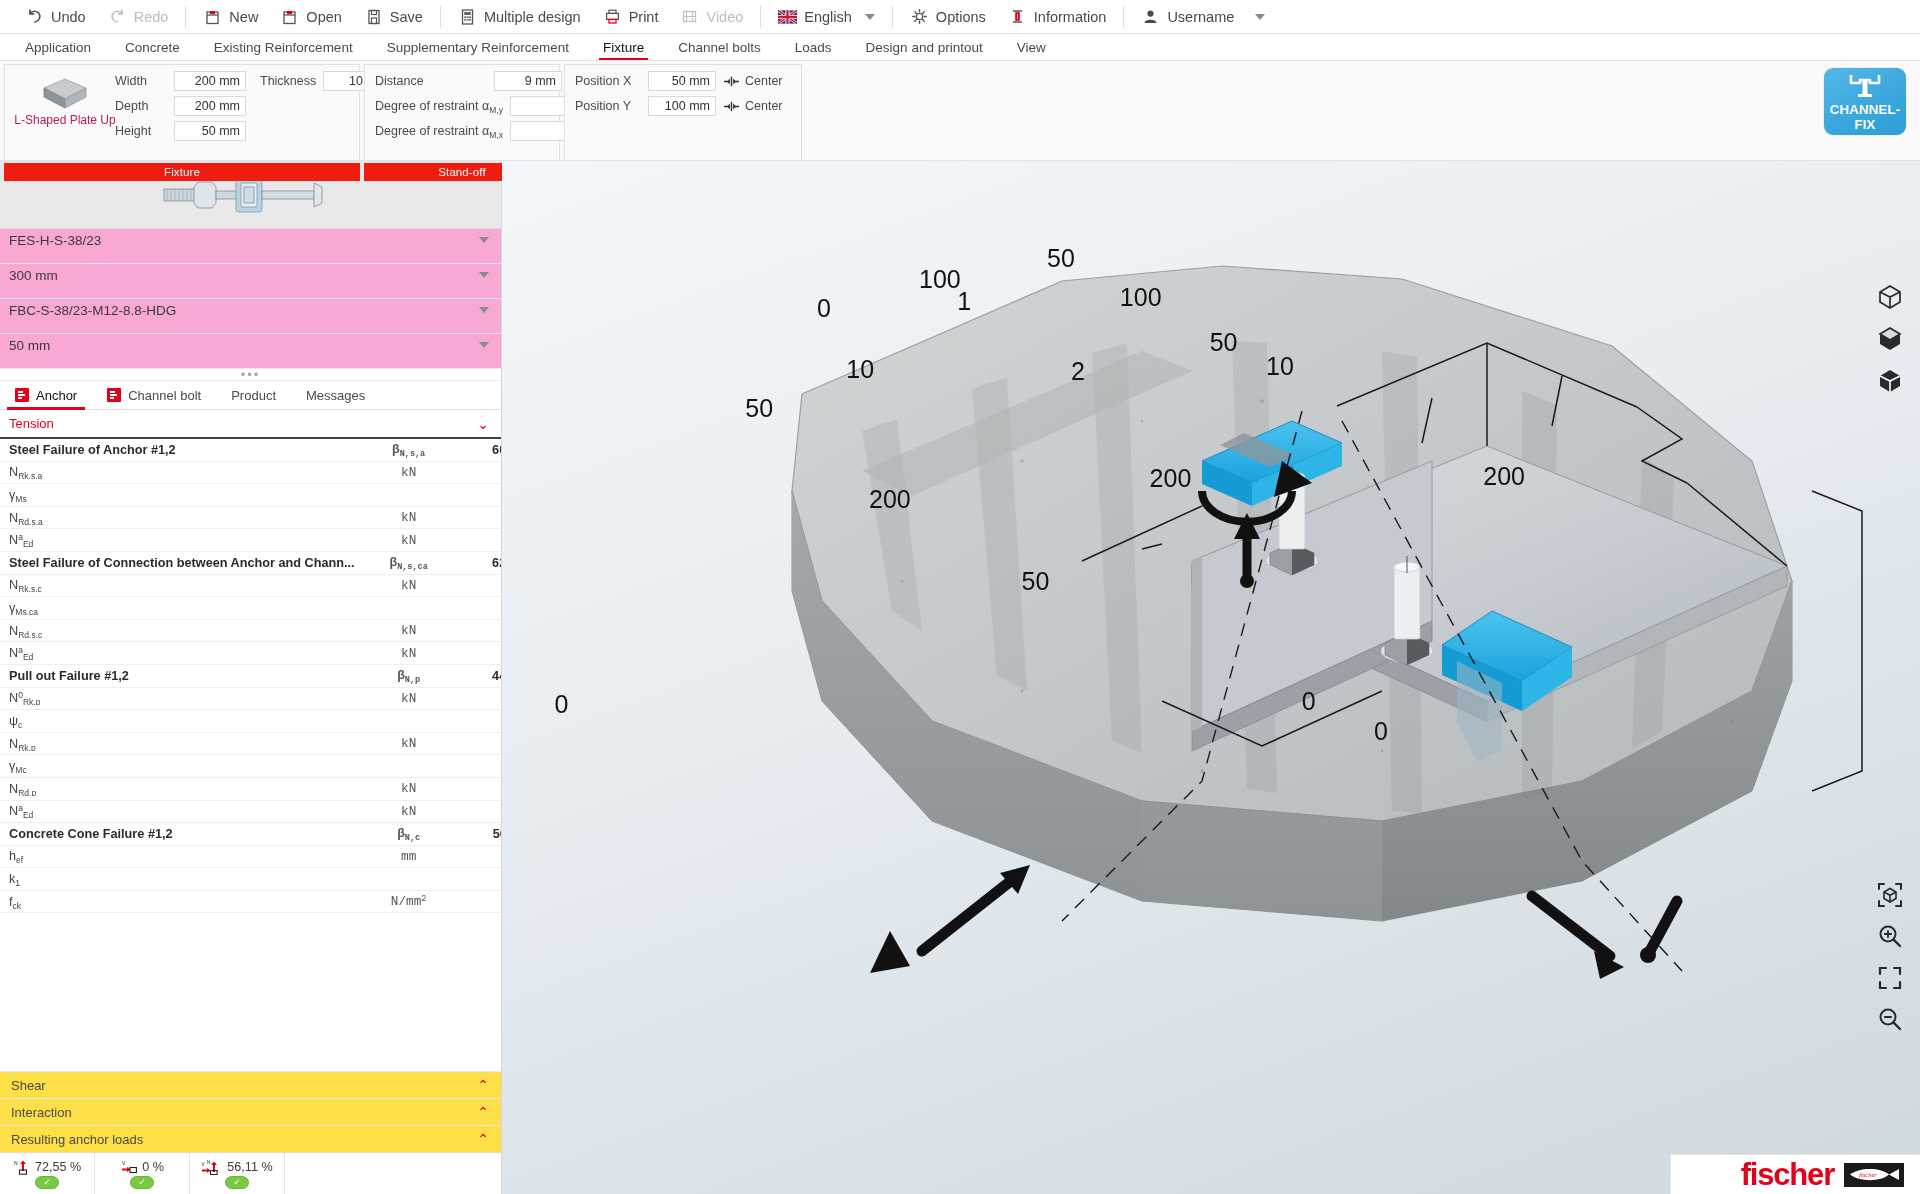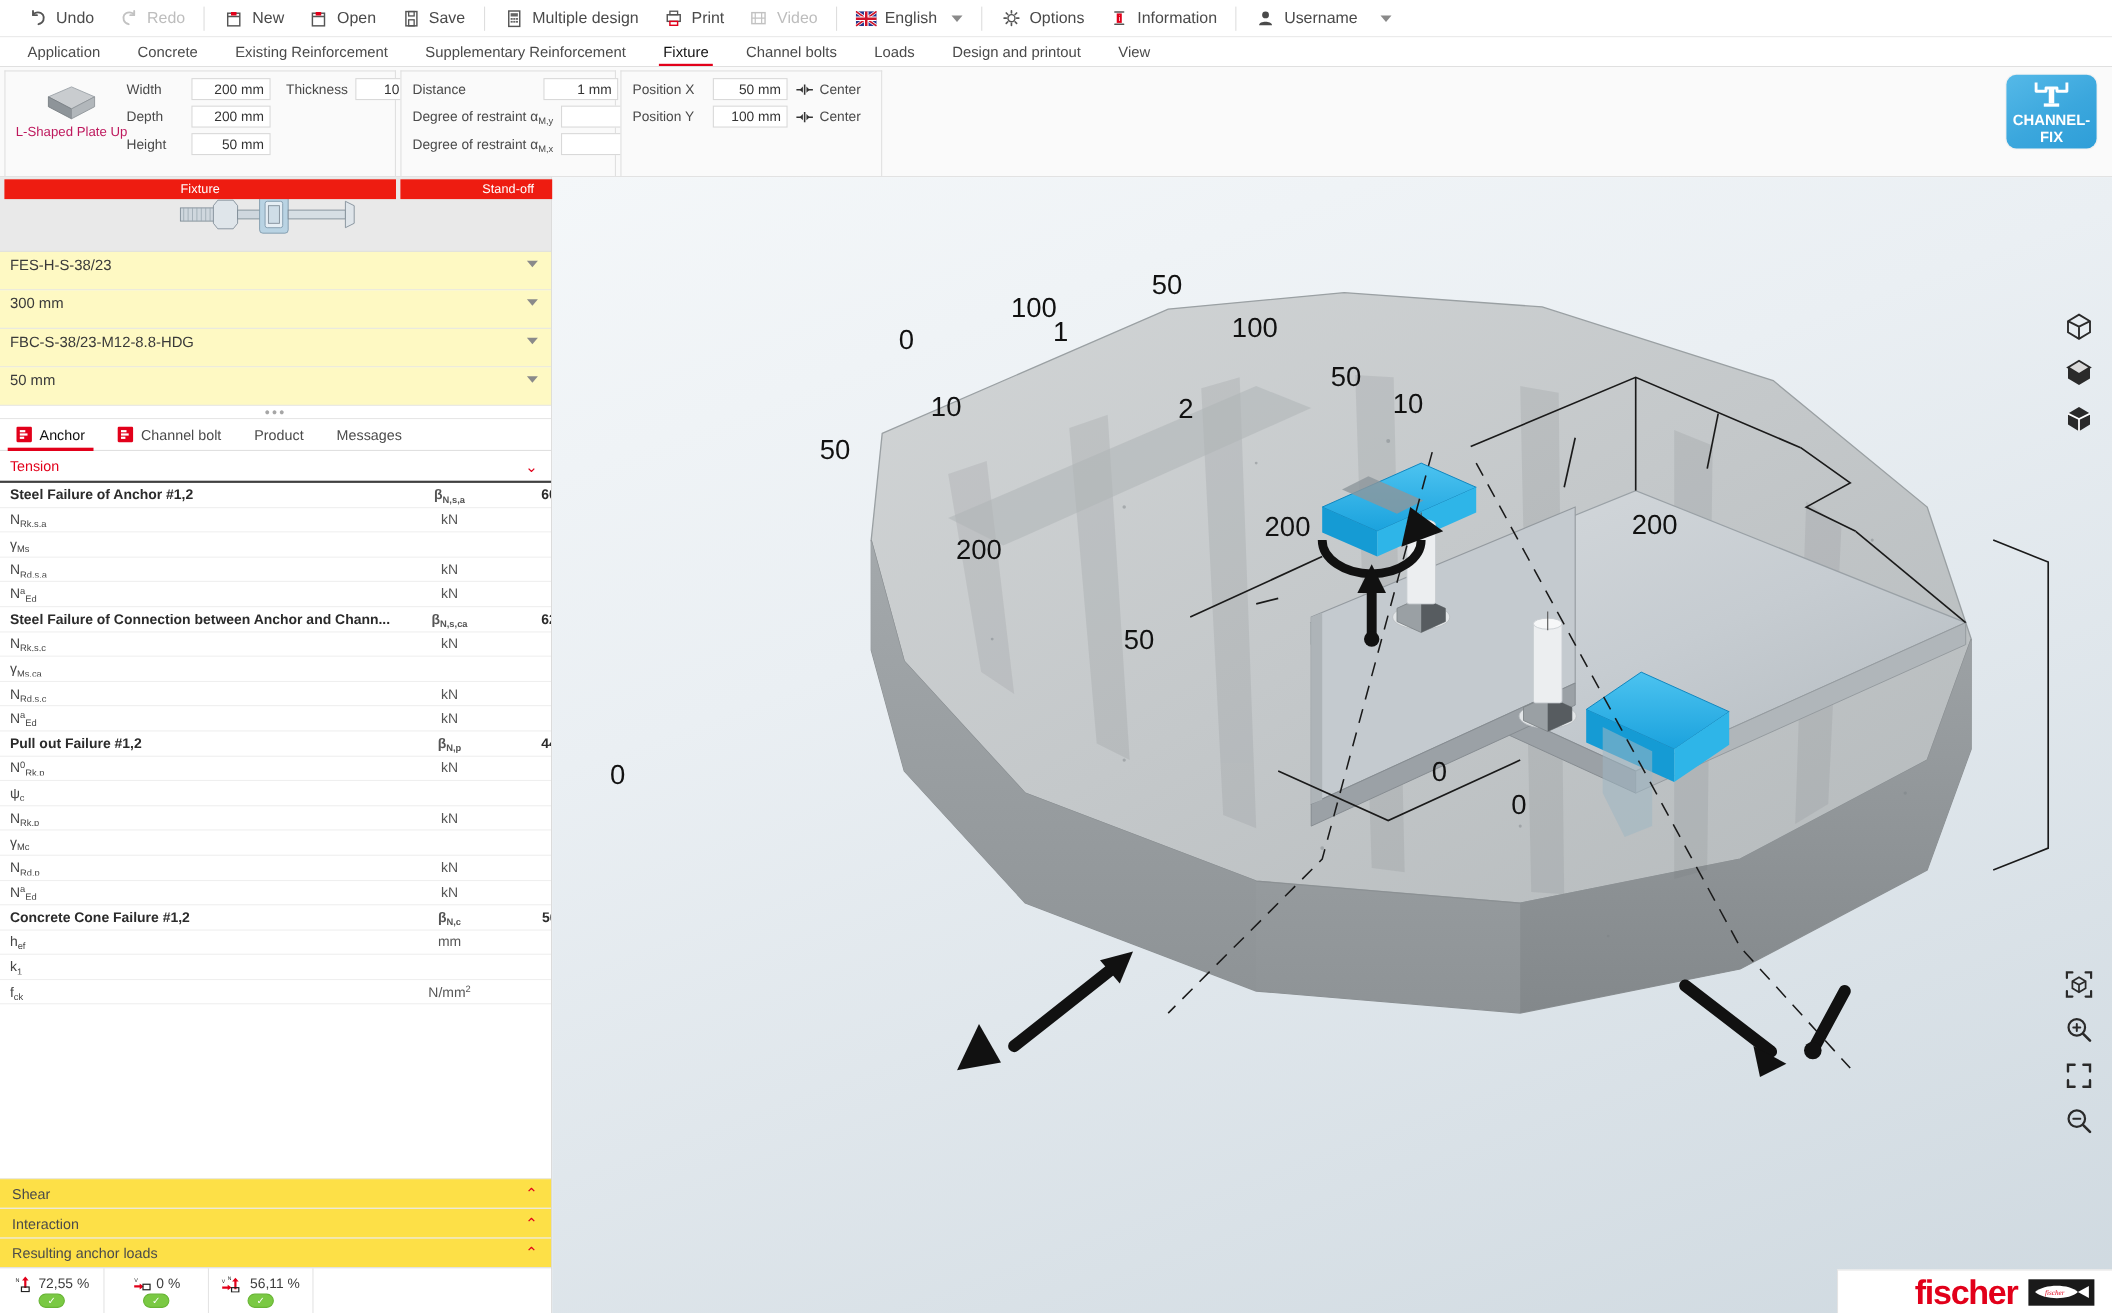--- a/index.html
+++ b/index.html
@@ -126,21 +126,21 @@
   }
   .prodimg {
     height: 68px; background: #e9e9e9;
     display: flex; align-items: center; justify-content: center;
     border-bottom: 1px solid #dedede;
   }
   .dropdown {
     height: 35px; border-bottom: 1px solid #e6e6e6;
     display: flex; align-items: center; justify-content: space-between;
     padding: 0 12px 12px 9px; font-size: 13.5px; color: #3a3a3a; cursor: pointer;
-    background: #fef9c3;
+    background: #f9a8d4;
   }
   .caret { width: 0; height: 0; border-left: 5.5px solid transparent; border-right: 5.5px solid transparent; border-top: 6.5px solid #8a8a8a; }
   .grip { height: 11px; display: flex; align-items: center; justify-content: center; color: #a6a6a6; font-size: 13px; letter-spacing: 2px; background:#fff; }
 
   .tabsrow {
     height: 30px; display: flex; align-items: stretch;
     border-top: 1px solid #e6e6e6; border-bottom: 1px solid #e0e0e0;
     font-size: 13px; background: #fff;
   }
   .ltab { display: flex; align-items: center; gap: 7px; padding: 0 15px; color: #4a4a4a; cursor: pointer; position: relative; }
@@ -157,21 +157,21 @@
   .chev { color: #e2001a; font-size: 14px; line-height: 1; }
 
   .tablewrap { flex: 1; overflow: hidden; position: relative; display: flex; min-height: 0; }
   .restable { flex: 1; display: flex; flex-direction: column; }
   .rrow {
     display: flex; align-items: center; height: 22.6px;
     border-bottom: 1px solid #efefef; font-size: 12.7px; color: #444;
     padding: 0 4px 0 9px;
   }
   .rrow .rname { flex: 1; white-space: nowrap; overflow: hidden; text-overflow: ellipsis; }
-  .rrow .runit { width: 108px; text-align: center; color: #555; }
+  .rrow .runit { width: 108px; text-align: center; color: #555; font-family: Liberation Mono, monospace; }
   .rrow .rval { width: 82px; text-align: right; padding-right: 6px; }
   .rrow.bold { font-weight: bold; color: #2b2b2b; }
   .rrow.bold .runit { font-weight: bold; }
 
   .collapse-row {
     height: 27px; display: flex; align-items: center; justify-content: space-between;
     padding: 0 12px 0 11px; border-top: 1px solid #e9e9e9; font-size: 13px; color: #4a4a4a;
     background: #fde047; cursor: pointer; gap: 35px;
   }
 
@@ -410,21 +410,21 @@
           <span class="finput w70">10 mm</span>
         </div>
       </div>
       <div class="red-label">Fixture</div>
     </div>
 
     <div class="pgroup pgroup-standoff">
       <div class="fieldcol">
         <div class="frow">
           <span class="flabel" style="width:auto;min-width:112px">Distance</span>
-          <span class="finput w68">1 mm</span>
+          <span class="finput w68">9 mm</span>
         </div>
         <div class="frow">
           <span class="flabel" style="width:auto;min-width:112px"><span>Degree of restraint α</span><sub>M,y</sub></span>
           <span class="finput w68">2</span>
         </div>
         <div class="frow">
           <span class="flabel" style="width:auto;min-width:112px"><span>Degree of restraint α</span><sub>M,x</sub></span>
           <span class="finput w68">2</span>
         </div>
       </div>

